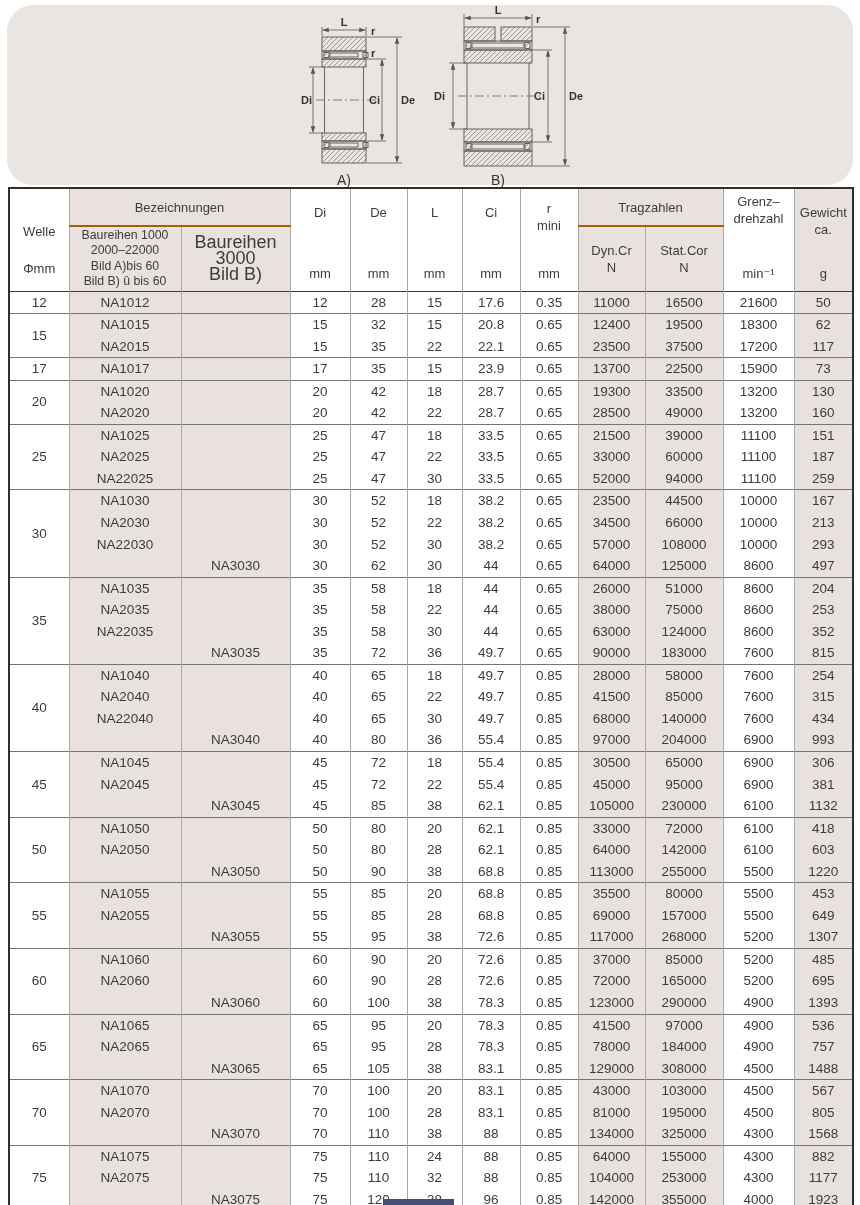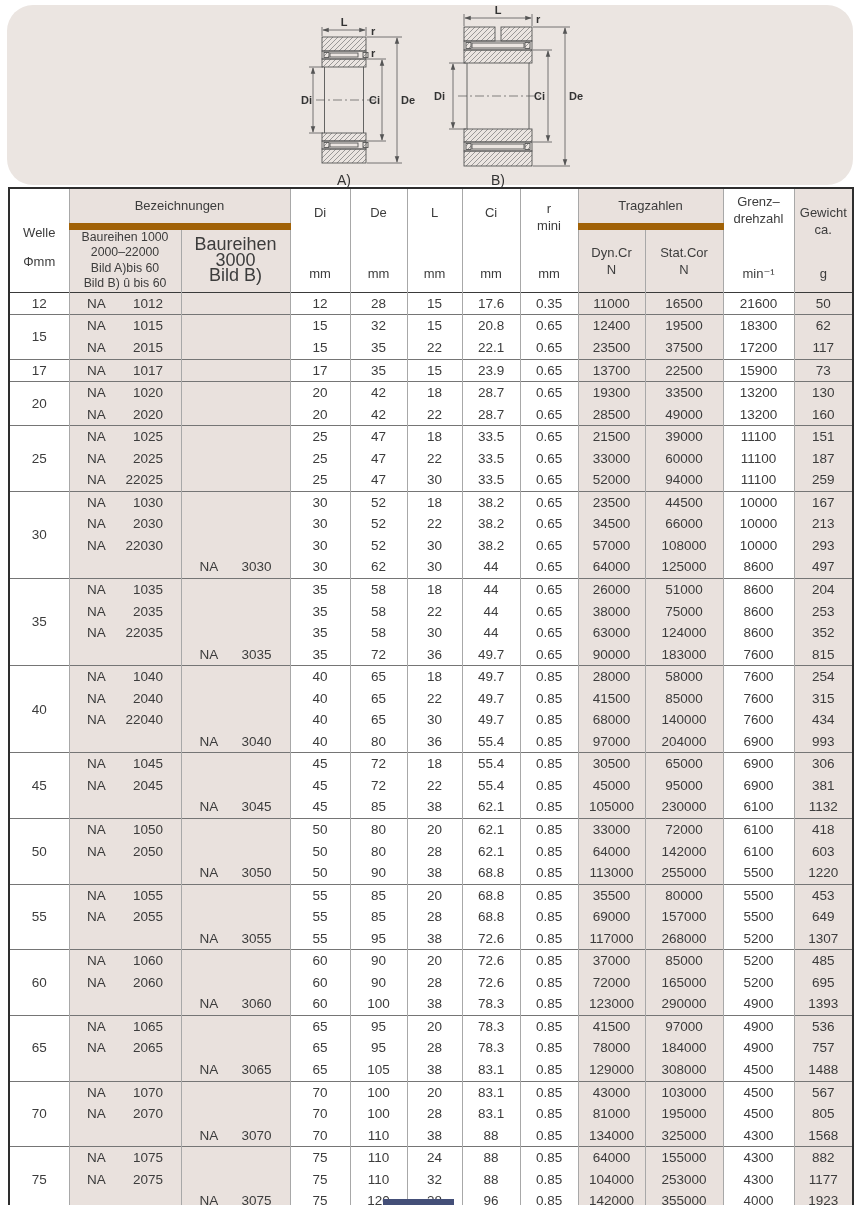--- a/index.html
+++ b/index.html
@@ -24,30 +24,30 @@
     position:absolute;left:8px;top:187px;width:844px;
     border-collapse:collapse;table-layout:fixed;
     border:2px solid #2e2e2e;
   }
   th,td{border-left:1px solid #a8a8a8;padding:0;font-weight:normal;}
   th{font-size:13px;vertical-align:middle;text-align:center;}
   td{height:21.55px;text-align:center;font-size:13.5px;vertical-align:middle;line-height:1;}
   .shade{background:#e9e1dd;}
   thead tr.hr1{height:38px;}
   thead tr.hr2{height:65px;margin-top:28px;}
-  .h-bez,.h-trag{border-bottom:7px solid #a16207;}
+  .h-bez,.h-trag{border-bottom:2px solid #a16207;}
   .vc{display:flex;flex-direction:column;justify-content:space-between;align-items:center;
       box-sizing:border-box;height:100px;padding:15px 0 9px;}
-  .vc-end{justify-content:flex-end;gap:14px;padding-bottom:21px;}
+  .vc-end{justify-content:flex-end;gap:22px;padding-bottom:14px;}
   .sub{display:flex;flex-direction:column;gap:2px;line-height:15px;}
   .h-b1 .ln{font-size:12.3px;line-height:15.6px;}
   .h-b2 .ln{font-size:18px;line-height:15.6px;}
   tbody tr.gs td{border-top:1px solid #757575;}
   tbody tr.first td{border-top:1.5px solid #3a3a3a;}
-  .desig{display:inline-flex;width:76px;justify-content:space-between;}
+  .desig{display:inline-flex;width:76px;justify-content:center;}
   .c-b2 .desig{width:72px;}
   
   .footer-tab{position:absolute;left:383px;top:1199px;width:71px;height:6px;background:#444f78;}
 </style>
 </head>
 <body>
 
 <div class="panel">
 
   <svg id="diagA" class="diag" width="135" height="178" viewBox="0 0 135 178">

